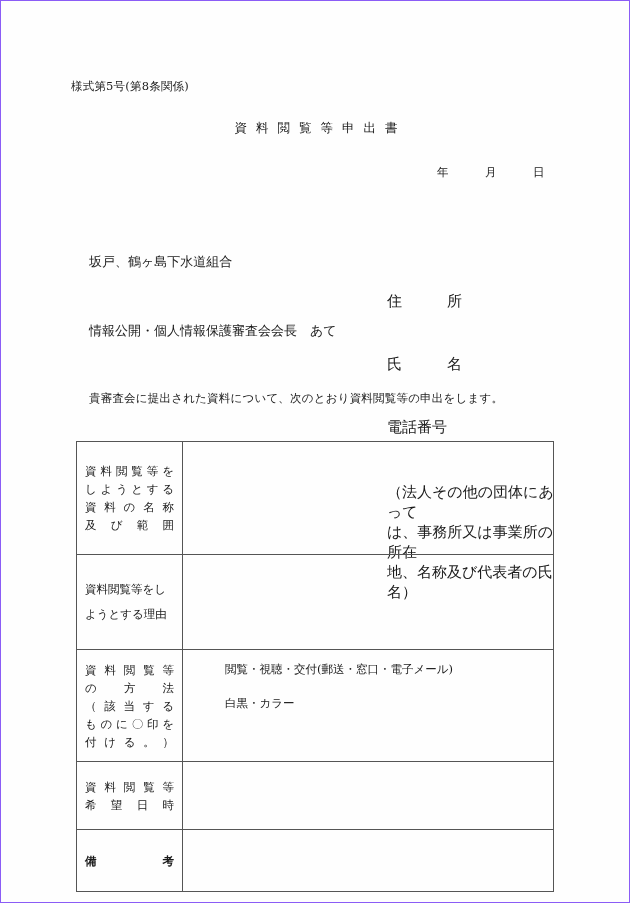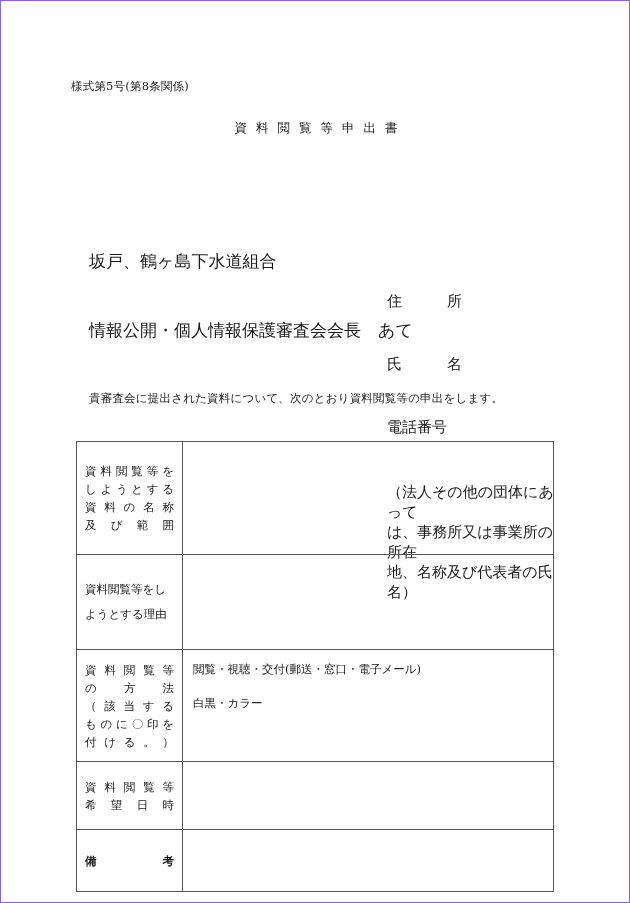--- a/index.html
+++ b/index.html
@@ -59,21 +59,21 @@
     padding-left: 436px;
     box-sizing: border-box;
     letter-spacing: 0.5px;
   }
 
   
   .addressee {
     position: absolute;
     left: 88px;
     top: 203px;
-    font-size: 17px;
+    font-size: 13px;
     line-height: 23px;
     white-space: pre;
   }
 
   
   .applicant {
     position: absolute;
     left: 386px;
     top: 248px;
     font-size: 15px;
@@ -136,20 +136,21 @@
   .lbl-line.plain {
     text-align: left;
     text-align-last: left;
     line-height: 25px;
   }
 
   .content-line {
     display: block;
     line-height: 18px;
     white-space: nowrap;
+    margin-left: 32px;
   }
   .content-line.gap {
     margin-top: 16px;
   }
 
   
   tr.r1 td { height: 92px; }
   tr.r2 td { height: 74px; margin-top: 22px; }
   tr.r3 td { height: 91px; }
   tr.r4 td { height: 47px; }
@@ -157,20 +158,21 @@
 </style>
 </head>
 <body>
 
 <div class="page">
 
   <div class="form-number">様式第5号(第8条関係)</div>
 
   <div class="doc-title">資料閲覧等申出書</div>
 
+  <div class="date-line">年　　　月　　　日</div>
 
   <div class="addressee">
     <div>坂戸、鶴ヶ島下水道組合</div>
     <div>情報公開・個人情報保護審査会会長　あて</div>
   </div>
 
   <div class="applicant">
     <div>住　　　所</div>
     <div>氏　　　名</div>
     <div>電話番号</div>

